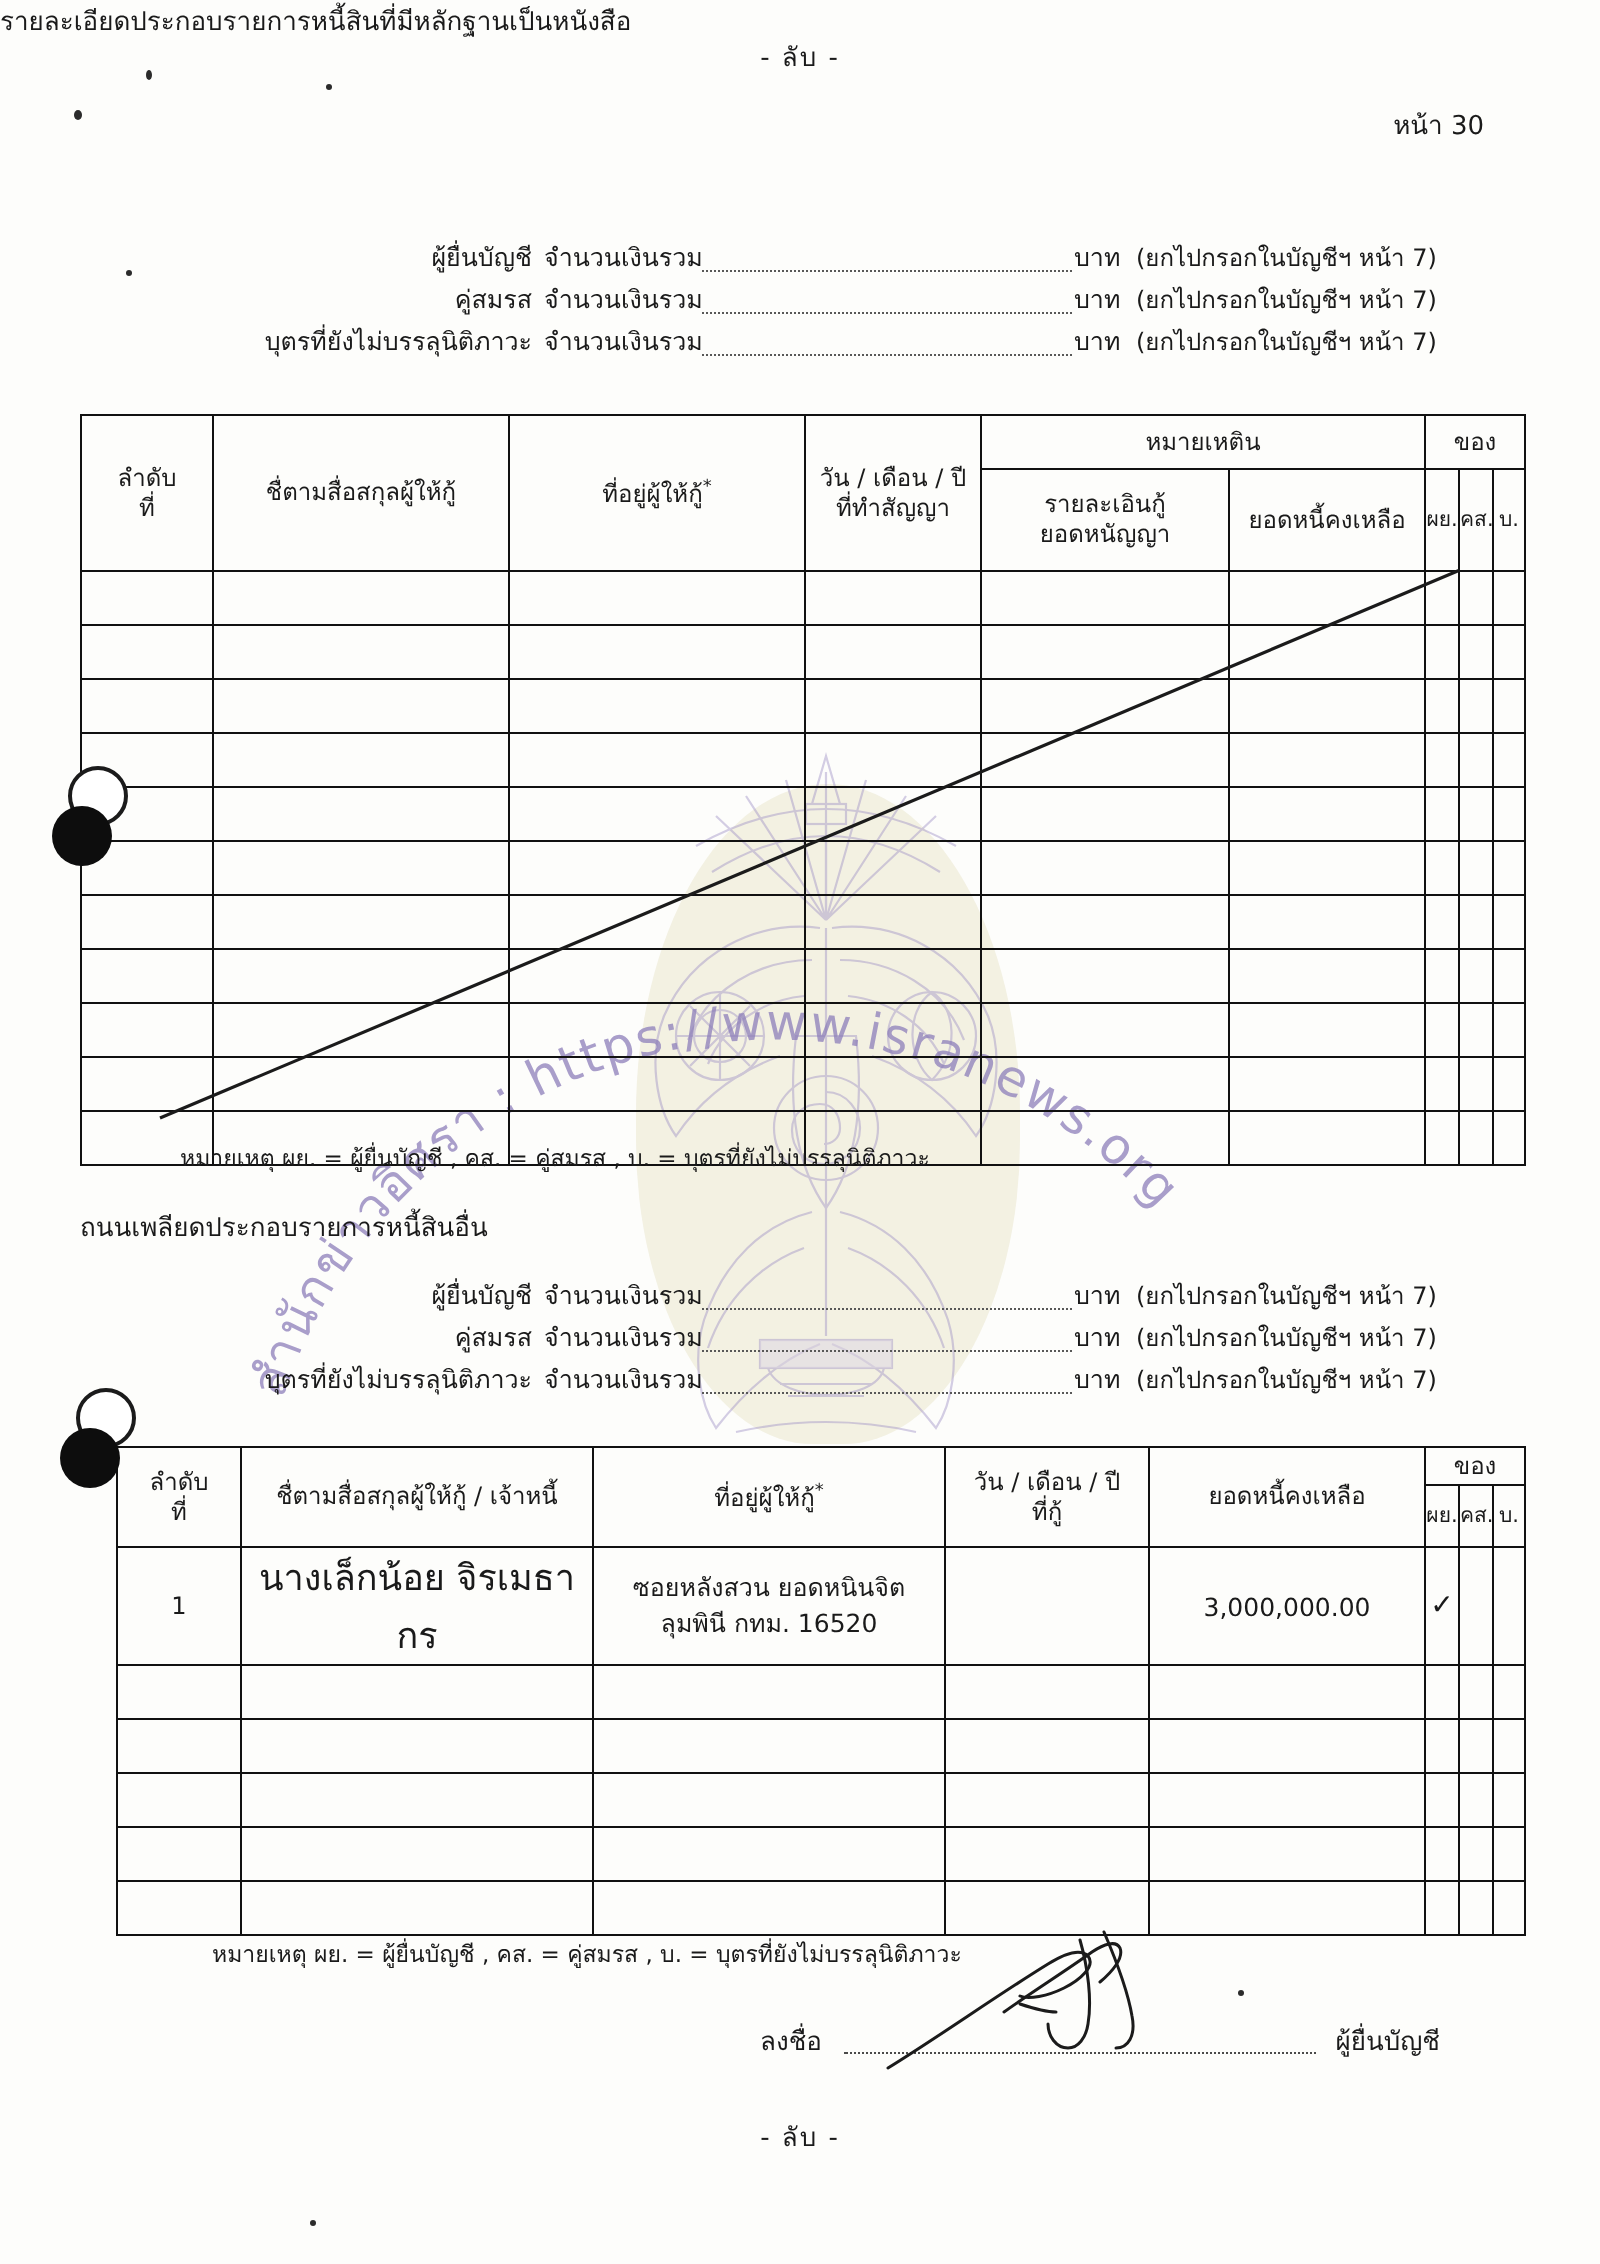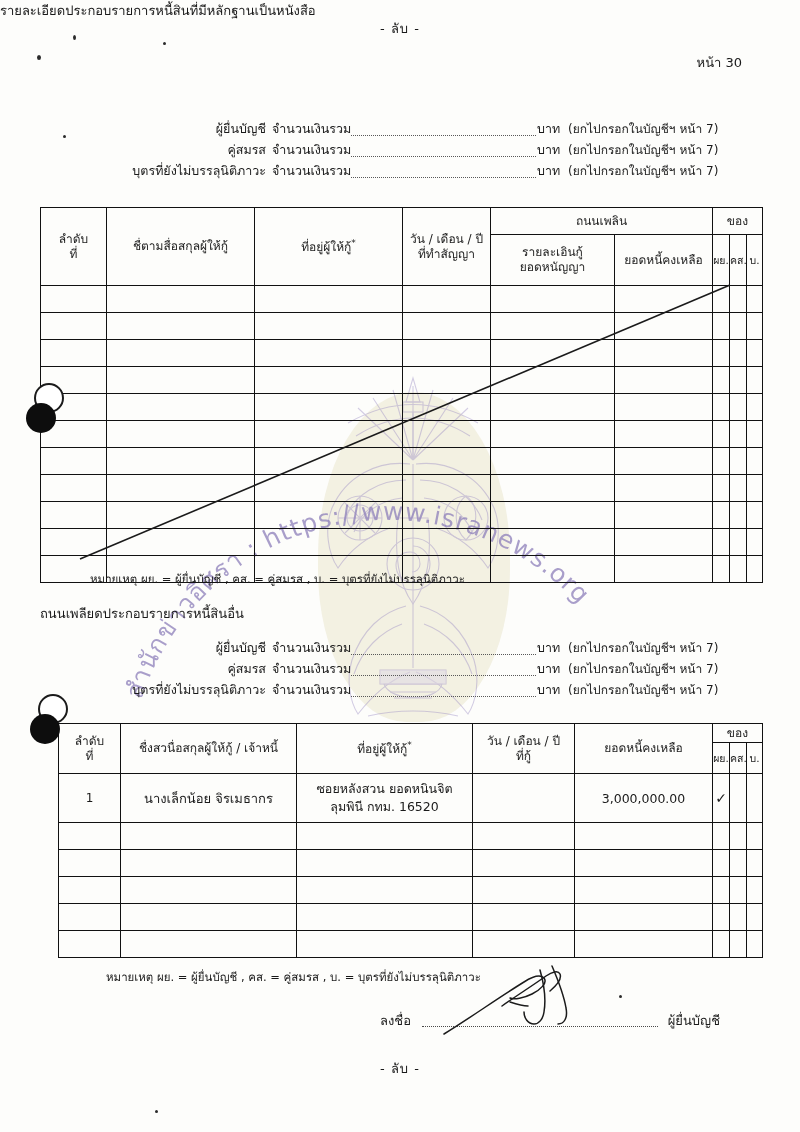--- a/index.html
+++ b/index.html
@@ -149,21 +149,21 @@
     vertical-align: middle;
     text-align: center;
     background: transparent;
   }
   table.doc th { height: 20px; line-height: 1.22; font-size: 12px; }
   .hdr-tall { height: 76px; }
   .row-cell { height: 26px; }
   .cell-sup { vertical-align: super; font-size: 9px; }
 
   .num-col { text-align: center; }
-  .name-cell { text-align: center; font-size: 13px; }
+  .name-cell { text-align: center; font-size: 18px; }
   .addr-cell { text-align: left; padding: 0 6px; line-height: 1.45; font-size: 12.5px; }
   .money-cell { text-align: right; padding-right: 9px; font-size: 12.5px; }
   .check-cell { text-align: center; font-size: 14px; }
 
   
   #table1 { left: 40px; top: 207px; width: 722px; }
   
   #table2 { left: 58px; top: 723px; width: 704px; }
 
   .footnote {
@@ -350,21 +350,21 @@
           <span>ที่</span>
         </th>
         <th rowspan="2" class="hdr-tall">ชื่ตามสื่อสกุลผู้ให้กู้</th>
         <th rowspan="2" class="hdr-tall">
           <span>ที่อยู่ผู้ให้กู้</span><span class="cell-sup">*</span>
         </th>
         <th rowspan="2" class="hdr-tall">
           <span>วัน / เดือน / ปี</span><br>
           <span>ที่ทำสัญญา</span>
         </th>
-        <th colspan="2" style="height:26px">ถนนเพลิน</th>
+        <th colspan="2" style="height:26px">หมายเหติน</th>
         <th colspan="3" style="height:26px">ของ</th>
       </tr>
       <tr>
         <th style="height:50px">
           <span>รายละเอินกู้</span><br>
           <span>ยอดหนัญญา</span>
         </th>
         <th style="height:50px">ยอดหนี้คงเหลือ</th>
         <th style="height:50px; font-size:10.5px">ผย.</th>
         <th style="height:50px; font-size:10.5px">คส.</th>
@@ -543,21 +543,21 @@
         <col style="width:17px">
           <col style="width:17px">
           <col style="width:16px">
       </colgroup>
       <tbody>
           <tr>
         <th rowspan="2" style="height:48px">
           <span>ลำดับ</span><br>
           <span>ที่</span>
         </th>
-        <th rowspan="2" style="height:48px">ชื่งสวนื่อสกุลผู้ให้กู้ / เจ้าหนี้</th>
+        <th rowspan="2" style="height:48px">ชื่ตามสื่อสกุลผู้ให้กู้ / เจ้าหนี้</th>
         <th rowspan="2" style="height:48px">
           <span>ที่อยู่ผู้ให้กู้</span><span class="cell-sup">*</span>
         </th>
         <th rowspan="2" style="height:48px">
           <span>วัน / เดือน / ปี</span><br>
           <span>ที่กู้</span>
         </th>
         <th rowspan="2" style="height:48px">ยอดหนี้คงเหลือ</th>
         <th colspan="3" style="height:18px">ของ</th>
       </tr>

